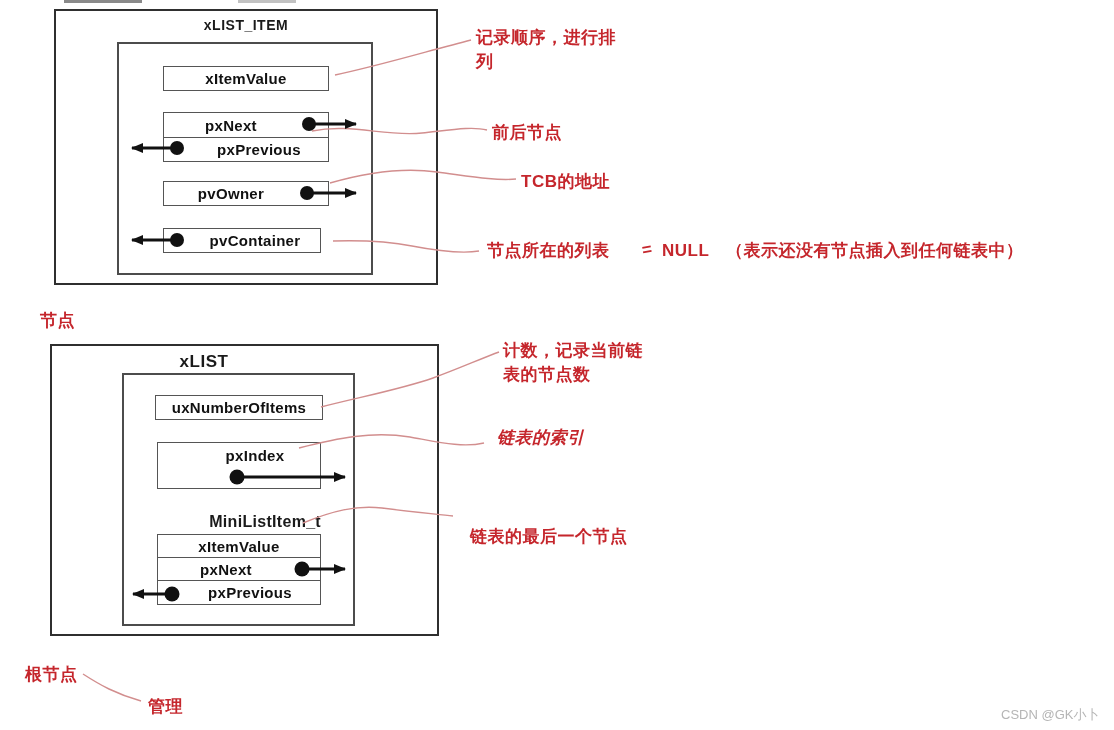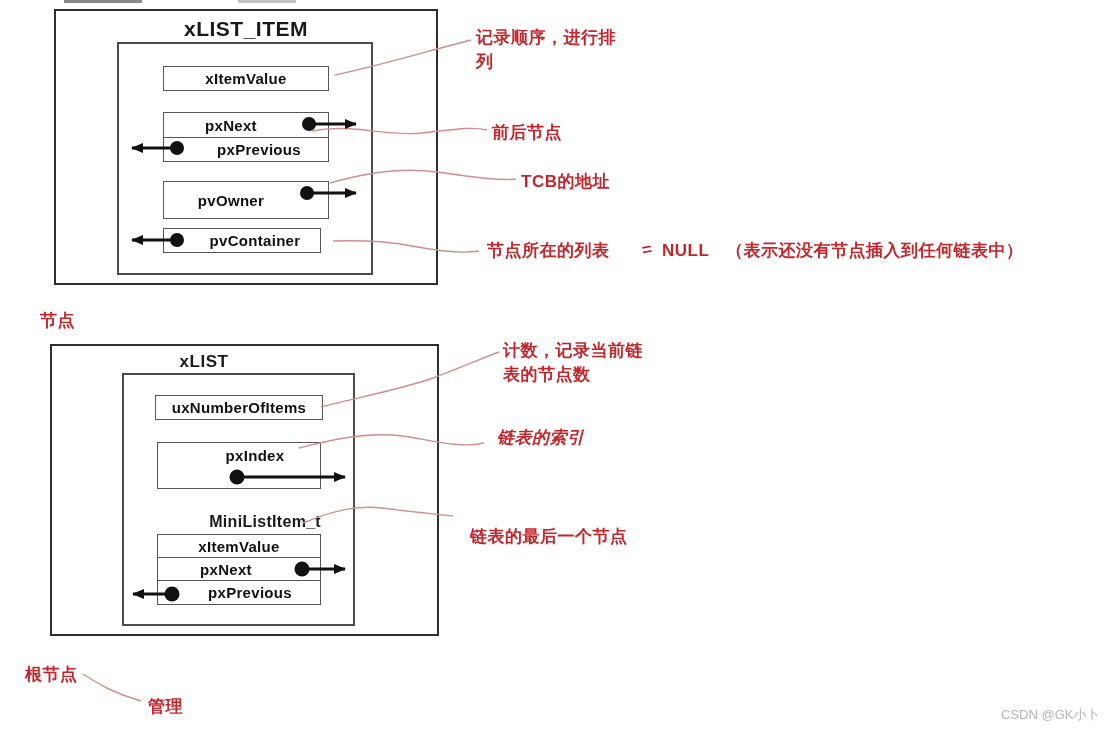--- a/index.html
+++ b/index.html
@@ -5,21 +5,21 @@
   html,body{margin:0;padding:0;background:#ffffff;}
   .stage{
     position:relative;width:1114px;height:730px;background:#ffffff;overflow:hidden;
     font-family:"Liberation Sans","DejaVu Sans",sans-serif;
   }
   
   .obox{position:absolute;border:2px solid #2f2f2f;background:#ffffff;box-sizing:border-box;}
   .ibox{position:absolute;border:2px solid #4c4c4c;background:transparent;box-sizing:border-box;}
   .otitle{
     position:absolute;text-align:center;font-weight:700;color:#1a1a1a;
-    font-size:21px;letter-spacing:.5px;
+    font-size:14px;letter-spacing:.5px;
   }
   .field{
     position:absolute;border:1px solid #555;box-sizing:border-box;background:#fff;
     display:flex;align-items:center;justify-content:center;
     font-weight:700;color:#111;font-size:15px;letter-spacing:.3px;
   }
   .stack{position:absolute;border:1px solid #555;box-sizing:border-box;background:#fff;}
   .stack .row{
     display:flex;align-items:center;justify-content:center;
     font-weight:700;color:#111;font-size:15px;letter-spacing:.3px;box-sizing:border-box;
@@ -59,21 +59,21 @@
   <div class="otitle" style="left:54px;top:17px;width:384px;">xLIST_ITEM</div>
   <div class="ibox" style="left:117px;top:42px;width:256px;height:233px;"></div>
 
   <div class="field" style="left:163px;top:66px;width:166px;height:25px;">xItemValue</div>
 
   <div class="stack" style="left:163px;top:112px;width:166px;height:50px;">
     <div class="row" style="height:24px;padding-right:30px;">pxNext</div>
     <div class="row" style="height:24px;padding-left:26px;">pxPrevious</div>
   </div>
 
-  <div class="field" style="left:163px;top:181px;width:166px;height:38px;padding-right:30px;">pvOwner</div>
+  <div class="field" style="left:163px;top:181px;width:166px;height:25px;padding-right:30px;">pvOwner</div>
   <div class="field" style="left:163px;top:228px;width:158px;height:25px;padding-left:26px;">pvContainer</div>
 
   <div class="obox" style="left:50px;top:344px;width:389px;height:292px;"></div>
   <div class="otitle" style="left:50px;top:352px;width:308px;font-size:17px;">xLIST</div>
   <div class="ibox" style="left:122px;top:373px;width:233px;height:253px;"></div>
 
   <div class="field" style="left:155px;top:395px;width:168px;height:25px;">uxNumberOfItems</div>
   <div class="field field-tall" style="left:157px;top:442px;width:164px;height:47px;">pxIndex</div>
 
   <div class="mini-title" style="left:157px;top:513px;width:164px;text-align:right;">MiniListItem_t</div>

